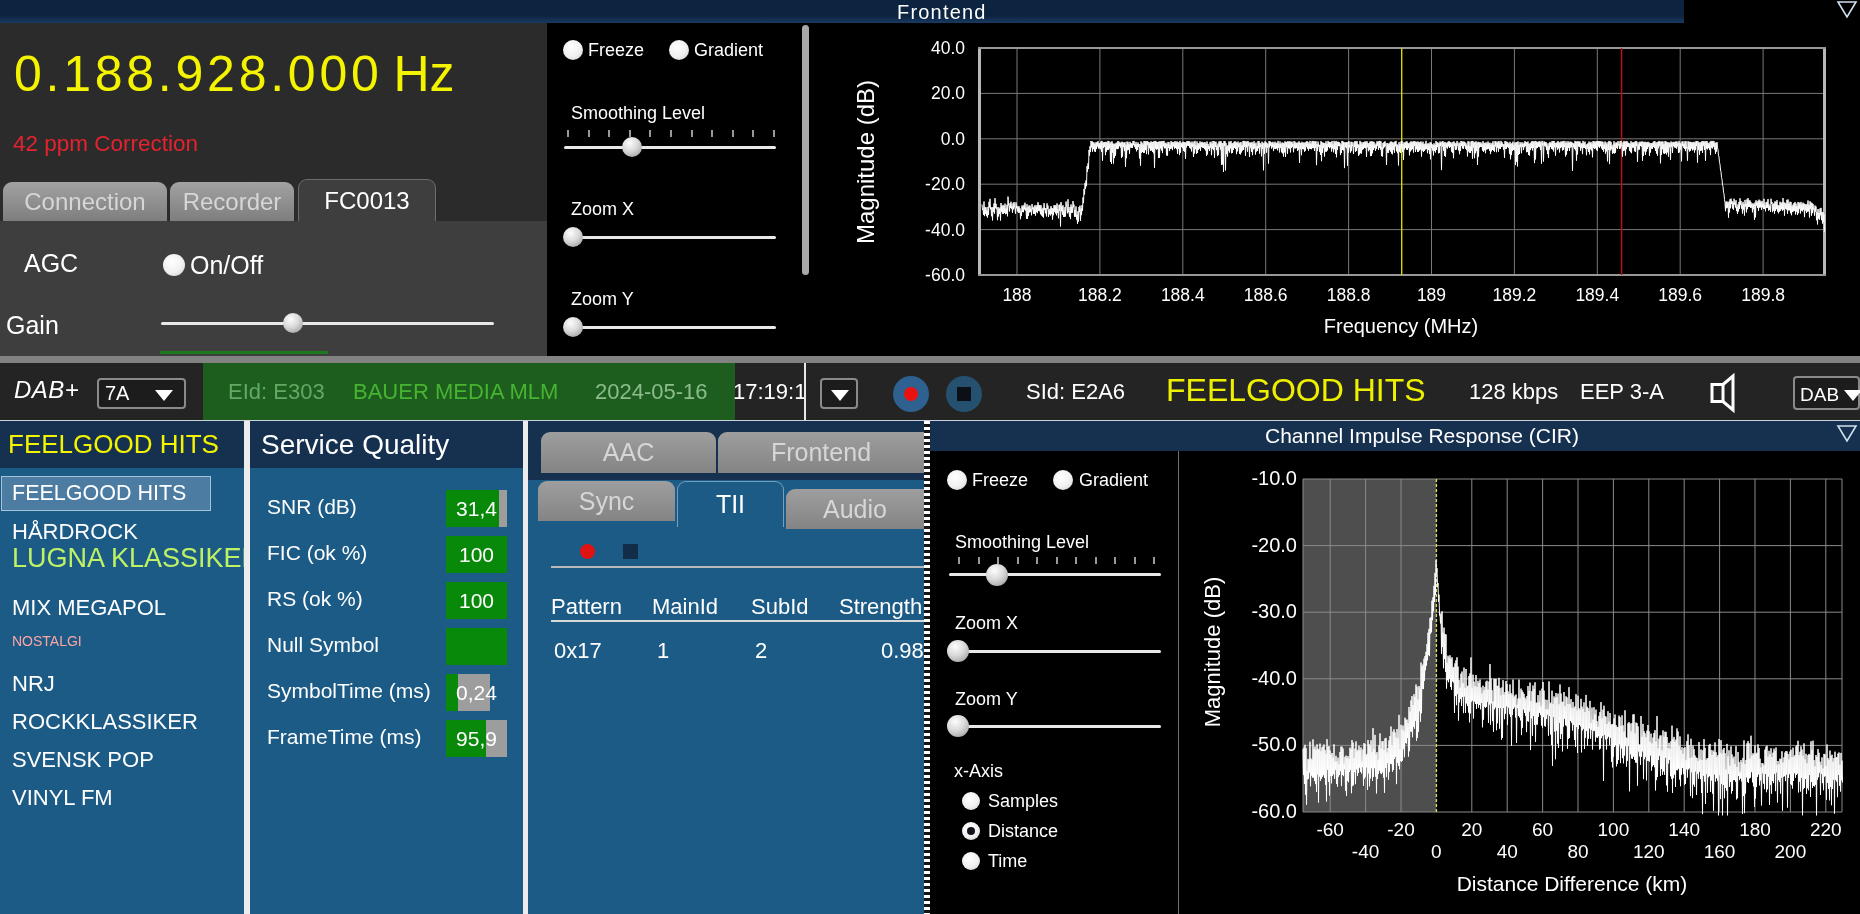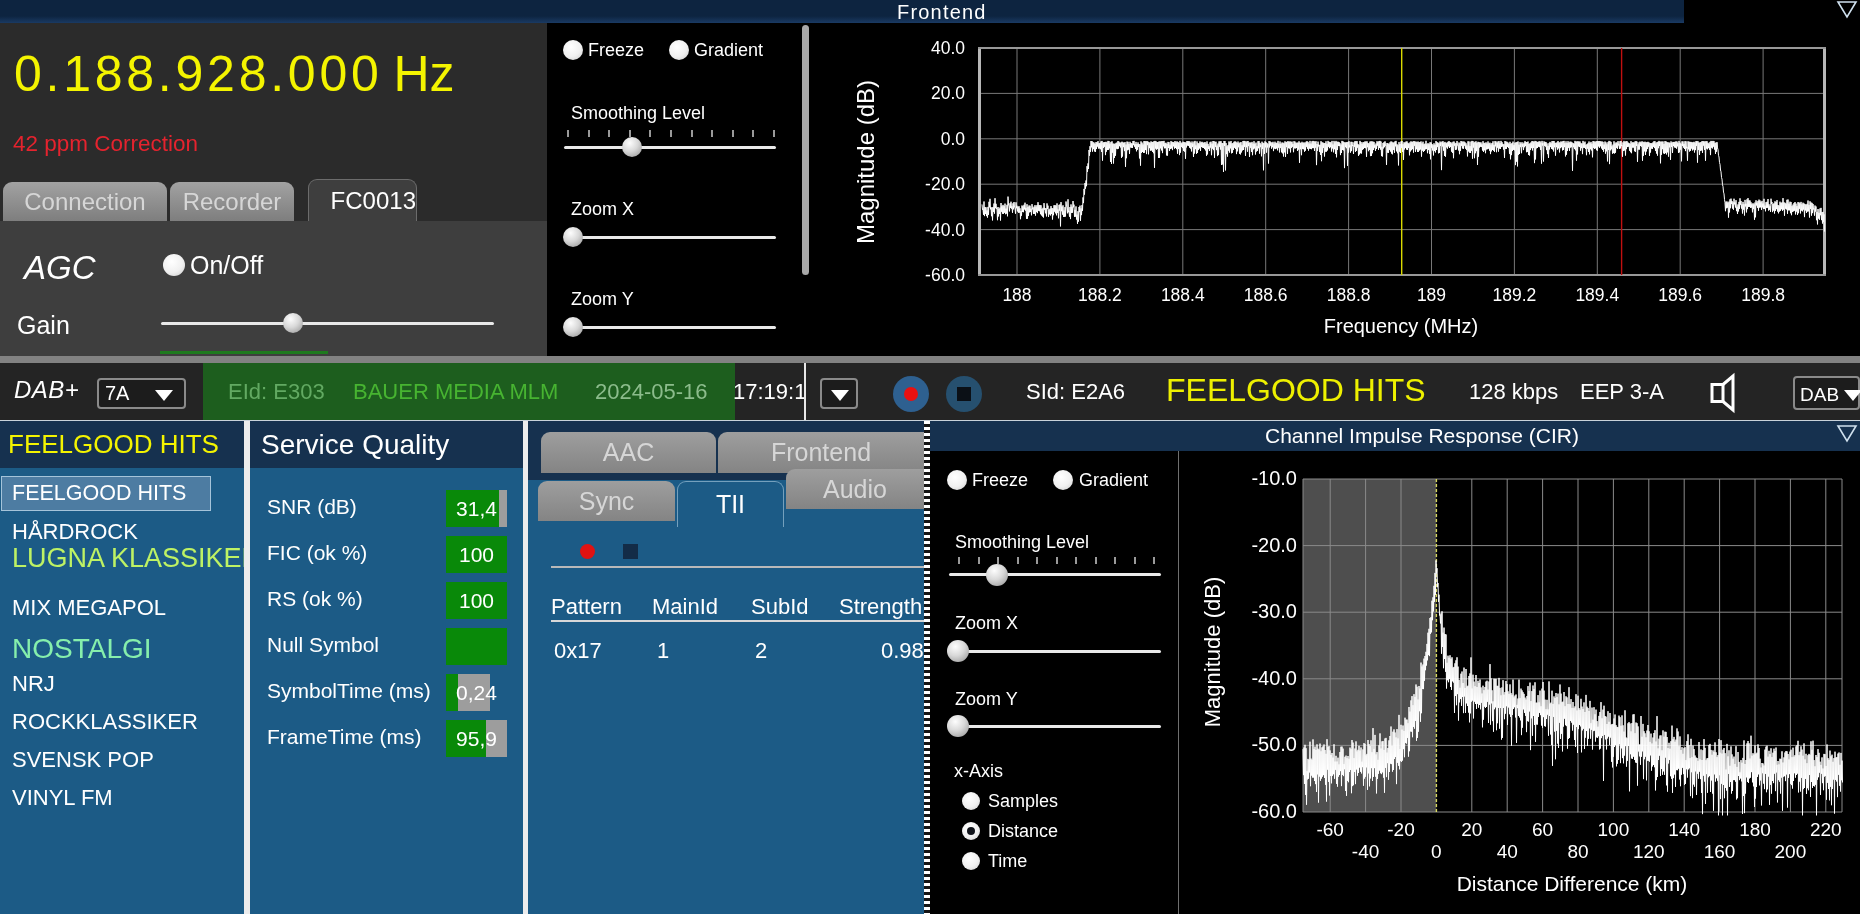--- a/index.html
+++ b/index.html
@@ -15,27 +15,27 @@
         <path d="M2 1 L20 1 L11 16 Z" fill="none" stroke="#cfe0ee" stroke-width="1.6"></path>
       </svg>
 </div>
 
 <div class="abs" style="left:0;top:23px;width:547px;height:333px;background:#2b2b2b;">
   <div class="lbl" style="left:14px;top:22px;font-size:50px;color:#f4f400;letter-spacing:3.75px;">0.188.928.000<span style="letter-spacing:0;margin-left:11px;">Hz</span></div>
   <div class="lbl" style="left:13px;top:108px;font-size:22.5px;color:#e5232e;">42 ppm Correction</div>
 
   <div class="abs" style="left:3px;top:159px;width:164px;height:39px;background:linear-gradient(#a2a2a2,#7e7e7e);border-radius:9px 9px 0 0;color:#d6d6d6;font-size:24px;text-align:center;line-height:39px;">Connection</div>
   <div class="abs" style="left:170px;top:159px;width:124px;height:39px;background:linear-gradient(#a2a2a2,#7e7e7e);border-radius:9px 9px 0 0;color:#d6d6d6;font-size:24px;text-align:center;line-height:39px;">Recorder</div>
-  <div class="abs" style="left:308px;top:156px;width:109px;height:43px;background:#3e3e3e;border:1px solid #6c6c6c;border-bottom:none;border-radius:9px 9px 0 0;color:#ffffff;font-size:24px;text-align:right;line-height:42px;">FC0013</div>
+  <div class="abs" style="left:298px;top:156px;width:138px;height:43px;background:#3e3e3e;border:1px solid #6c6c6c;border-bottom:none;border-radius:9px 9px 0 0;color:#ffffff;font-size:24px;text-align:center;line-height:42px;">FC0013</div>
 
   <div class="abs" style="left:0;top:198px;width:547px;height:135px;background:#3e3e3e;">
-    <div class="lbl" style="left:24px;top:28px;font-size:33px;font-style:italic;">AGC</div>
+    <div class="lbl" style="left:24px;top:28px;font-size:25px;">AGC</div>
     <div style="position:absolute;left:163px;top:33px;width:22px;height:22px;border-radius:50%;background:radial-gradient(circle at 40% 35%, #ffffff 0%, #f0f0f0 55%, #c9c9c9 100%);"></div>
     <div class="lbl" style="left:190px;top:30px;font-size:25px;text-align:center;">On/Off</div>
-    <div class="lbl" style="left:17px;top:90px;font-size:25px;">Gain</div>
+    <div class="lbl" style="left:6px;top:90px;font-size:25px;">Gain</div>
     <div style="position:absolute;left:161px;top:101px;width:333px;height:3px;background:#e9e9e9;border-radius:2px;"></div>
     <div style="position:absolute;left:283px;top:92px;width:20px;height:20px;border-radius:50%;background:radial-gradient(circle at 38% 30%, #fdfdfd 0%, #d8d8d8 45%, #8f8f8f 100%);"></div>
     <div class="abs" style="left:160px;top:130px;width:168px;height:3px;background:#1e7a1e;"></div>
   </div>
 </div>
 
 <div class="abs" style="left:547px;top:23px;width:1313px;height:333px;background:#000;">
   <div style="position:absolute;left:16px;top:17px;width:20px;height:20px;border-radius:50%;background:radial-gradient(circle at 40% 35%, #ffffff 0%, #f0f0f0 55%, #c9c9c9 100%);"></div>
   <div class="lbl" style="left:41px;top:17px;font-size:18px;">Freeze</div>
   <div style="position:absolute;left:122px;top:17px;width:20px;height:20px;border-radius:50%;background:radial-gradient(circle at 40% 35%, #ffffff 0%, #f0f0f0 55%, #c9c9c9 100%);"></div>
@@ -156,21 +156,21 @@
 <div class="abs" style="left:0;top:421px;width:244px;height:493px;background:#1c5b86;">
   <div class="abs" style="left:0;top:0;width:244px;height:47px;background:#16314f;">
     <div class="lbl" style="left:8px;top:8px;font-size:26px;color:#f4f400;">FEELGOOD HITS</div>
   </div>
   <div class="abs" style="left:1px;top:55px;width:210px;height:35px;background:#4d7ca2;border:1px solid #a5c4da;">
     <div class="lbl" style="left:10px;top:4px;font-size:21.5px;">FEELGOOD HITS</div>
   </div>
   <div style="position:absolute;left:12px;top:98px;font-size:22px;color:#ffffff;white-space:nowrap;">HÅRDROCK</div>
       <div style="position:absolute;left:12px;top:122px;font-size:27px;color:#bef264;white-space:nowrap;">LUGNA KLASSIKER</div>
       <div style="position:absolute;left:12px;top:174px;font-size:22px;color:#ffffff;white-space:nowrap;">MIX MEGAPOL</div>
-      <div style="position:absolute;left:12px;top:212px;font-size:28px;color:#86efac;white-space:nowrap;">NOSTALGI</div>
+      <div style="position:absolute;left:12px;top:212px;font-size:14px;color:#fca5a5;white-space:nowrap;">NOSTALGI</div>
       <div style="position:absolute;left:12px;top:250px;font-size:22px;color:#ffffff;white-space:nowrap;">NRJ</div>
       <div style="position:absolute;left:12px;top:288px;font-size:22px;color:#ffffff;white-space:nowrap;">ROCKKLASSIKER</div>
       <div style="position:absolute;left:12px;top:326px;font-size:22px;color:#ffffff;white-space:nowrap;">SVENSK POP</div>
       <div style="position:absolute;left:12px;top:364px;font-size:22px;color:#ffffff;white-space:nowrap;">VINYL FM</div>
 </div>
 
 <div class="abs" style="left:244px;top:421px;width:6px;height:493px;background:#ececec;"></div>
 
 <div class="abs" style="left:250px;top:421px;width:273px;height:493px;background:#1c5b86;">
   <div class="abs" style="left:0;top:0;width:273px;height:47px;background:#16314f;">
@@ -208,21 +208,21 @@
 </div>
 
 <div class="abs" style="left:523px;top:421px;width:5px;height:493px;background:#ececec;"></div>
 
 <div class="abs" style="left:528px;top:421px;width:396px;height:493px;background:#1c5b86;">
   <div class="abs" style="left:0;top:0;width:396px;height:59px;background:#16314f;"></div>
   <div class="abs" style="left:13px;top:11px;width:175px;height:41px;background:linear-gradient(#9e9e9e,#848484);border-radius:9px 9px 0 0;color:#d6d6d6;font-size:25px;text-align:center;line-height:41px;">AAC</div>
   <div class="abs" style="left:190px;top:11px;width:206px;height:41px;background:linear-gradient(#9e9e9e,#848484);border-radius:9px 0 0 0;color:#d6d6d6;font-size:25px;text-align:center;line-height:41px;">Frontend</div>
   <div class="abs" style="left:10px;top:60px;width:137px;height:40px;background:linear-gradient(#9e9e9e,#848484);border-radius:9px 9px 0 0;color:#d6d6d6;font-size:25px;text-align:center;line-height:40px;">Sync</div>
   <div class="abs" style="left:149px;top:60px;width:107px;height:46px;background:#1c5b86;border:1px solid #74a0bd;border-bottom:none;border-radius:9px 9px 0 0;color:#ffffff;font-size:25px;text-align:center;line-height:44px;">TII</div>
-  <div class="abs" style="left:258px;top:48px;width:138px;height:40px;background:linear-gradient(#9e9e9e,#848484);border-radius:9px 0 0 0;color:#d6d6d6;font-size:25px;text-align:center;line-height:40px;">Audio</div>
+  <div class="abs" style="left:258px;top:68px;width:138px;height:40px;background:linear-gradient(#9e9e9e,#848484);border-radius:9px 0 0 0;color:#d6d6d6;font-size:25px;text-align:center;line-height:40px;">Audio</div>
   <div class="abs" style="left:52px;top:123px;width:15px;height:15px;border-radius:50%;background:#e01212;"></div>
   <div class="abs" style="left:95px;top:123px;width:15px;height:15px;background:#132c47;"></div>
   <div class="abs" style="left:23px;top:145px;width:373px;height:2px;background:#b9b9b9;"></div>
   <div class="lbl" style="left:23px;top:173px;font-size:22px;">Pattern</div>
   <div class="lbl" style="left:124px;top:173px;font-size:22px;">MainId</div>
   <div class="lbl" style="left:223px;top:173px;font-size:22px;">SubId</div>
   <div class="lbl" style="left:311px;top:173px;font-size:22px;">Strength</div>
   <div class="abs" style="left:23px;top:199px;width:373px;height:2px;background:#d8d8d8;"></div>
   <div class="lbl" style="left:26px;top:217px;font-size:22px;">0x17</div>
   <div class="lbl" style="left:129px;top:217px;font-size:22px;">1</div>

